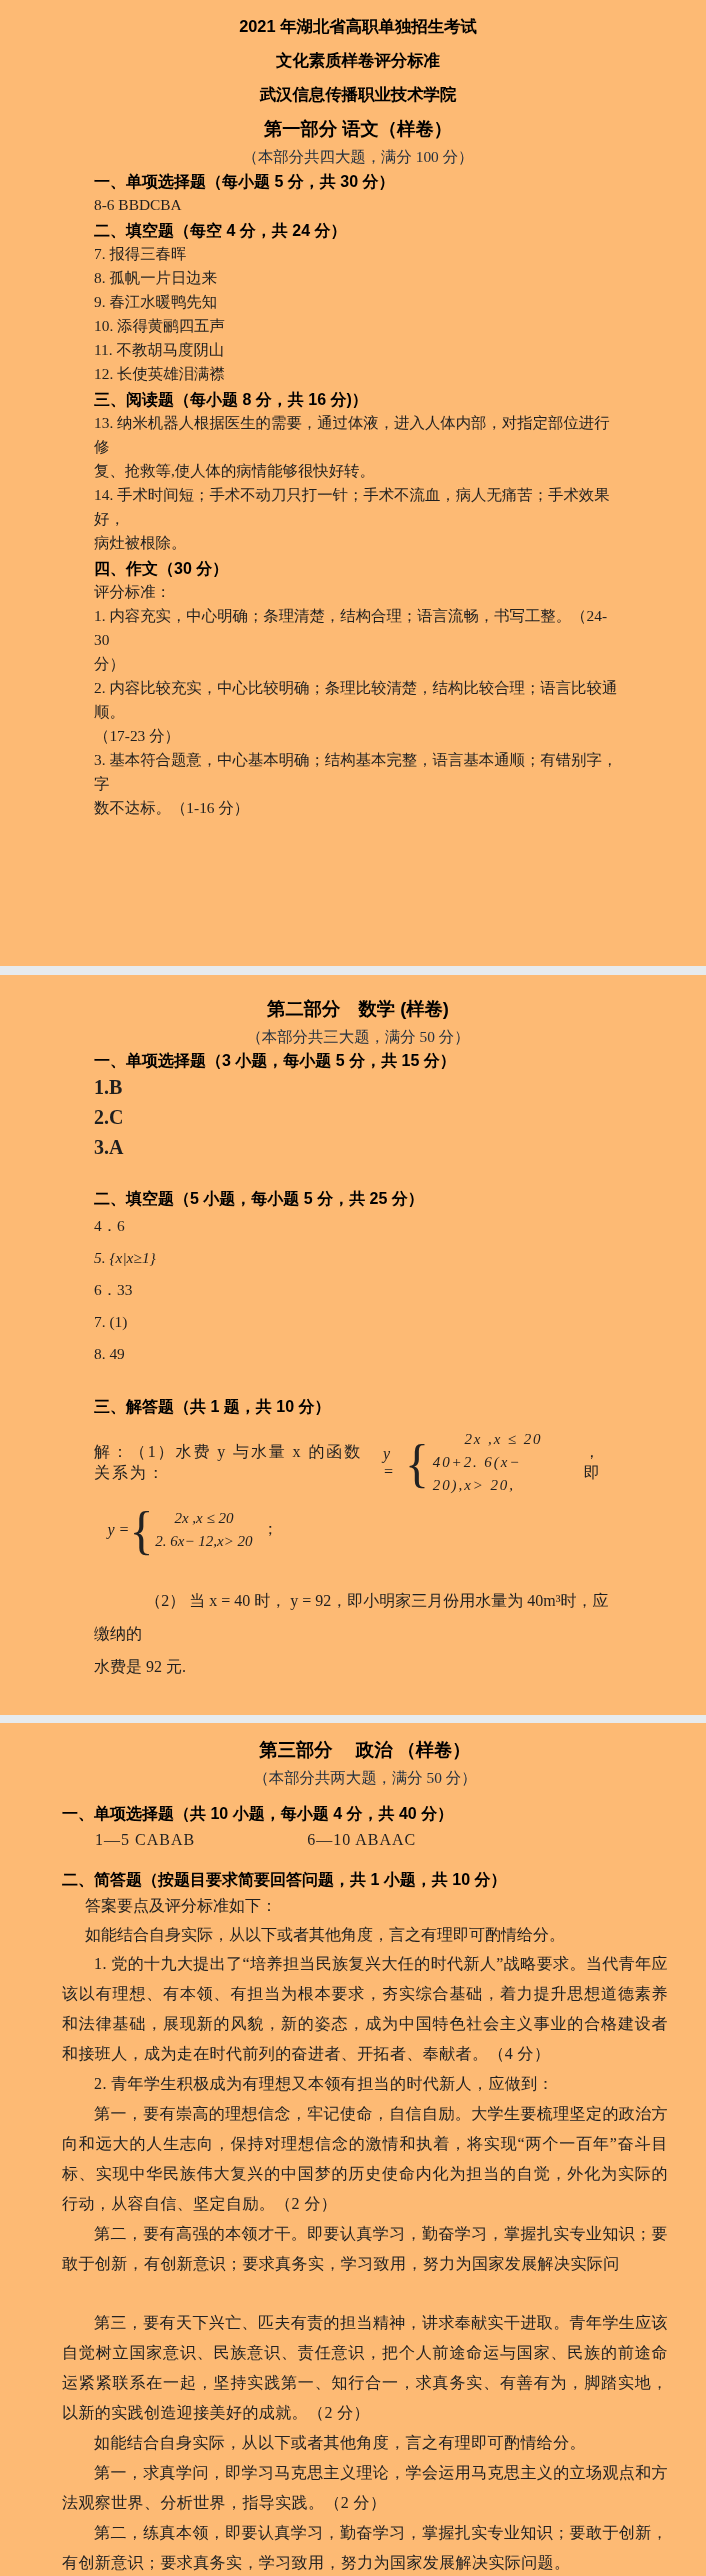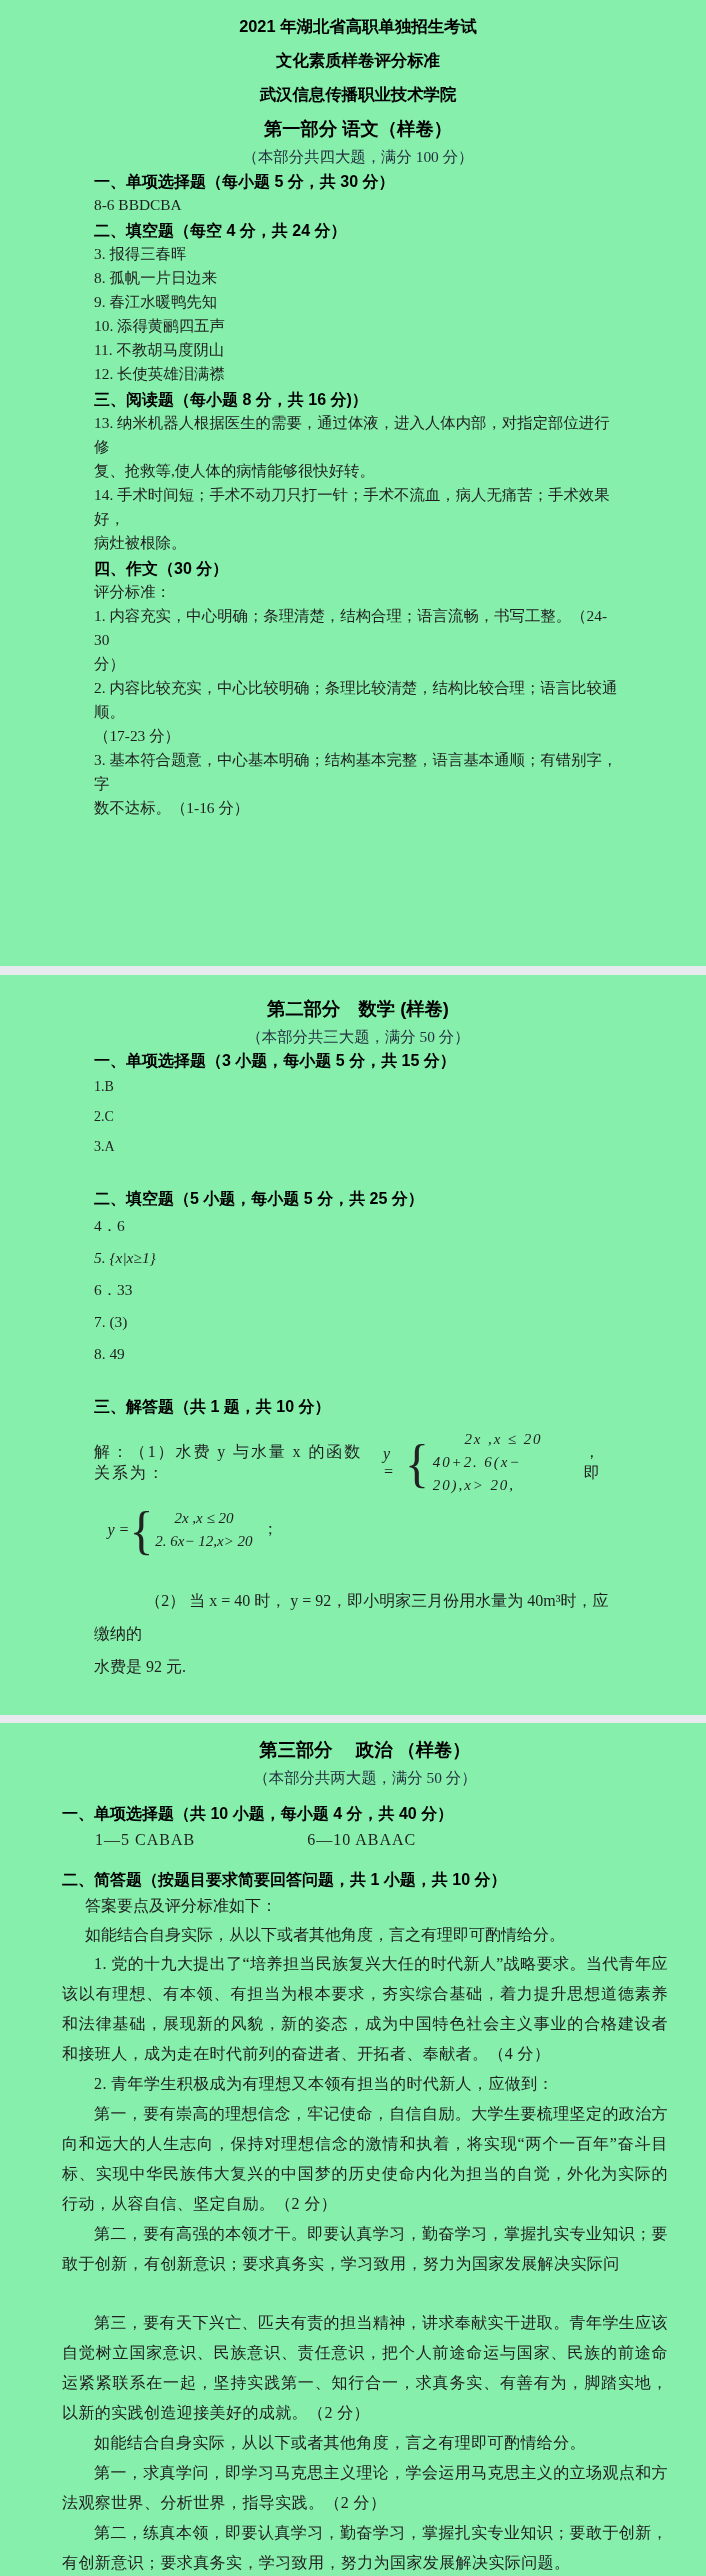--- a/index.html
+++ b/index.html
@@ -1,19 +1,19 @@
 <!DOCTYPE html>
 <html><head>
 <meta charset="utf-8">
 <style>
   html,body{margin:0;padding:0;background:#ffffff;}
   body{width:707px;font-family:"Liberation Serif","DejaVu Serif",serif;color:#1a1a1a;
        -webkit-font-smoothing:antialiased;}
   .doc{width:707px;}
-  .page{background:#86efac;box-sizing:border-box;overflow:hidden;}
+  .page{background:#fdba74;box-sizing:border-box;overflow:hidden;}
   .page-gap{height:8.7px;background:#e7ebee;}
 
   
   .t-center{text-align:center;}
   .doc-head{font-family:"Liberation Sans","DejaVu Sans",sans-serif;font-weight:700;color:#000;
             font-size:16.4px;line-height:22px;}
   .part-title{font-family:"Liberation Sans","DejaVu Sans",sans-serif;font-weight:700;color:#000;
               font-size:18.3px;line-height:26px;}
   .part-note{font-size:15.4px;line-height:22px;color:#23303f;}
   .q-head{font-family:"Liberation Sans","DejaVu Sans",sans-serif;font-weight:700;color:#000;
@@ -26,21 +26,21 @@
   .page1 .doc-head{margin-bottom:11.6px;}
   .page1 .part-title{margin-top:11.6px;}
   .page1 .part-note{margin-top:3.9px;margin-bottom:1.9px;}
   .page1 .q-head{margin-top:1.9px;}
   .p1-gap-s{margin-top:7.7px;}
   .p1-gap-m{margin-top:19.3px;}
 
   
   .page2{height:740px;padding:21px 85px 0 94px;}
   .page2 .part-note{margin-top:3.9px;margin-bottom:1.9px;}
-  .page2 .ans-line{font-size:14px;line-height:30px;color:#1f1f1f;}
+  .page2 .ans-line{font-size:20px;line-height:30px;color:#1f1f1f;font-weight:bold;}
   .page2 .fill-line{font-size:15.4px;line-height:32px;color:#1f1f1f;}
   .p2-gap{margin-top:25px;}
   .solution-row{display:flex;align-items:center;margin-top:9.7px;font-size:16px;
                 letter-spacing:1.9px;color:#1f1f1f;}
   .piecewise{display:flex;align-items:center;margin-left:7.7px;}
   .brace{font-family:"Liberation Serif",serif;font-weight:300;font-size:50px;
          line-height:50px;transform:scaleY(1.05);color:#222;}
   .pw-lines{display:flex;flex-direction:column;margin-left:1.9px;font-size:15px;line-height:23px;}
   .pw-top{text-align:center;}
   .pw-suffix{margin-left:9.7px;font-style:normal;letter-spacing:3.9px;}
@@ -70,21 +70,21 @@
     <div class="t-center doc-head">文化素质样卷评分标准</div>
     <div class="t-center doc-head">武汉信息传播职业技术学院</div>
 
     <div class="t-center part-title">第一部分 语文（样卷）</div>
     <div class="t-center part-note">（本部分共四大题，满分 100 分）</div>
 
     <div class="q-head">一、单项选择题（每小题 5 分，共 30 分）</div>
     <div class="body-line">8-6 BBDCBA</div>
 
     <div class="q-head p1-gap-s">二、填空题（每空 4 分，共 24 分）</div>
-    <div class="body-line">3. 报得三春晖</div>
+    <div class="body-line">7. 报得三春晖</div>
     <div class="body-line">8. 孤帆一片日边来</div>
     <div class="body-line">9. 春江水暖鸭先知</div>
     <div class="body-line">10. 添得黄鹂四五声</div>
     <div class="body-line">11. 不教胡马度阴山</div>
     <div class="body-line">12. 长使英雄泪满襟</div>
 
     <div class="q-head p1-gap-m">三、阅读题（每小题 8 分，共 16 分)）</div>
     <div class="body-line">13. 纳米机器人根据医生的需要，通过体液，进入人体内部，对指定部位进行修</div>
     <div class="body-line">复、抢救等,使人体的病情能够很快好转。</div>
     <div class="body-line">14. 手术时间短；手术不动刀只打一针；手术不流血，病人无痛苦；手术效果好，</div>
@@ -108,21 +108,21 @@
 
     <div class="q-head">一、单项选择题（3 小题，每小题 5 分，共 15 分）</div>
     <div class="ans-line">1.B</div>
     <div class="ans-line">2.C</div>
     <div class="ans-line">3.A</div>
 
     <div class="q-head p2-gap">二、填空题（5 小题，每小题 5 分，共 25 分）</div>
     <div class="fill-line">4．6</div>
     <div class="fill-line math">5. {x|x≥1}</div>
     <div class="fill-line">6．33</div>
-    <div class="fill-line">7. (3)</div>
+    <div class="fill-line">7. (1)</div>
     <div class="fill-line">8. 49</div>
 
     <div class="q-head p2-gap">三、解答题（共 1 题，共 10 分）</div>
 
     <div class="solution-row">
       <span>解：（1）水费 y 与水量 x 的函数关系为：</span>
       <span class="piecewise">
         <span class="math">y =</span>
         <span class="brace">{</span>
         <span class="pw-lines math">

